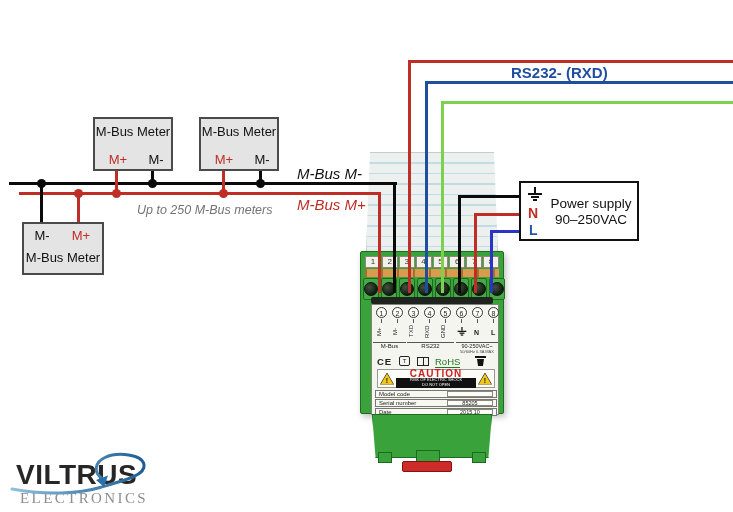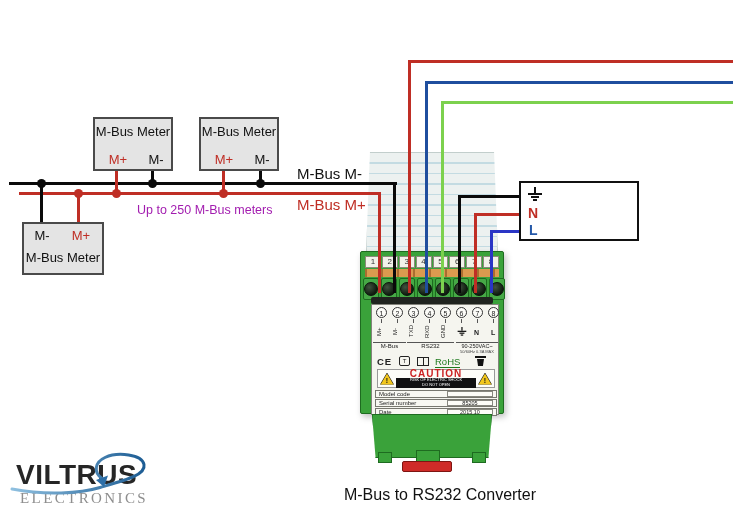--- a/index.html
+++ b/index.html
@@ -9,21 +9,21 @@
   .wire{position:absolute;}
   .wire.red{background:#bf2e25;}
   .wire.black{background:#0a0a0a;}
   .wire.blue{background:#1f4e9e;}
   .wire.pblue{background:#2a35c5;}
   .wire.green{background:#7cd14e;}
   .dot{position:absolute;width:9px;height:9px;border-radius:50%;}
   .dot.black{background:#0a0a0a;}
   .dot.red{background:#bf2e25;}
   .lbl{position:absolute;white-space:nowrap;font-weight:bold;font-size:15px;}
-  .lbl.plain{font-weight:normal;}
+  .lbl.plain{font-weight:normal;font-style:italic;}
 
   
   .meter{position:absolute;background:#e4e4e4;border:2px solid #4a4a4a;box-sizing:border-box;}
   .meter .title{position:absolute;width:100%;text-align:center;font-size:13px;color:#111;}
   .meter .term{position:absolute;width:26px;text-align:center;font-size:13px;font-weight:normal;}
   .term.plus{color:#bf2e25;}
   .term.minus{color:#111;}
 
   
   #power-box{position:absolute;left:519px;top:181px;width:120px;height:60px;background:#fff;
@@ -269,23 +269,24 @@
   <div class="wire pblue" style="left:490px;top:230px;width:32px;height:3px"></div>
   <div class="wire pblue" style="left:490px;top:230px;width:3px;height:63px"></div>
 
   <div class="dot black" style="left:37px;top:179px"></div>
   <div class="dot black" style="left:148px;top:179px"></div>
   <div class="dot black" style="left:256px;top:179px"></div>
   <div class="dot red" style="left:74px;top:189px"></div>
   <div class="dot red" style="left:112px;top:189px"></div>
   <div class="dot red" style="left:219px;top:189px"></div>
 
+  <div class="lbl" style="left:511px;top:64px;color:#1f4e9e">RS232- (RXD)</div>
   <div class="lbl plain" style="left:297px;top:165px;color:#111">M-Bus M-</div>
   <div class="lbl plain" style="left:297px;top:196px;color:#bf2e25">M-Bus M+</div>
-  <div class="lbl plain" style="left:137px;top:203px;font-size:12.5px;color:#a21caf">Up to 250 M-Bus meters</div>
+  <div class="lbl plain" style="left:137px;top:203px;font-size:12.5px;color:#737373">Up to 250 M-Bus meters</div>
 
   <div class="meter" style="left:93px;top:117px;width:80px;height:54px">
     <div class="title" style="top:5px">M-Bus Meter</div>
     <div class="term plus" style="left:10px;top:33px">M+</div>
     <div class="term minus" style="left:48px;top:33px">M-</div>
   </div>
   <div class="meter" style="left:199px;top:117px;width:80px;height:54px">
     <div class="title" style="top:5px">M-Bus Meter</div>
     <div class="term plus" style="left:10px;top:33px">M+</div>
     <div class="term minus" style="left:48px;top:33px">M-</div>
@@ -298,30 +299,33 @@
 
   <div id="power-box">
     <span class="gnd-sym" style="left:6px;top:4px">
       <i class="gnd-stem"></i>
         <i class="gnd-b1"></i>
         <i class="gnd-b2"></i>
         <i class="gnd-b3"></i>
     </span>
     <span class="abs" style="left:7px;top:22px;color:#bf2e25;font-weight:bold;font-size:14px">N</span>
     <span class="abs" style="left:8px;top:39px;color:#2558a8;font-weight:bold;font-size:14px">L</span>
+    <div class="abs" style="left:26px;top:13px;right:2px;text-align:center;font-size:13.5px;color:#111;line-height:16px">
+      <div>Power supply</div>
+      <div>90–250VAC</div>
+    </div>
   </div>
 
   <div id="logo-name">VILTRUS</div>
   <div id="logo-sub">ELECTRONICS</div>
   <svg class="abs" style="left:8px;top:448px" width="152" height="52" viewBox="0 0 152 52">
     <defs>
       <linearGradient id="swg" x1="0" y1="0" x2="1" y2="0">
         <stop offset="0" stop-color="#8fc0e0"></stop>
         <stop offset="1" stop-color="#1d5d94"></stop>
       </linearGradient>
     </defs>
     <path d="M4,41 C38,47.5 72,45.5 92,39.5 C118,32 138,27 136,16.5 C134,6.5 110,3.5 97,9.5 C87,14 85,24 94,30.5" fill="none" stroke="url(#swg)" stroke-width="3" stroke-linecap="round"></path>
     <polygon points="88,32 100,27.5 96,39" fill="#2d6fa8"></polygon>
   </svg>
 
-  <div id="caption">M-Bus to RS232 Converter</div>
 
 </div>
 
 </body></html>

